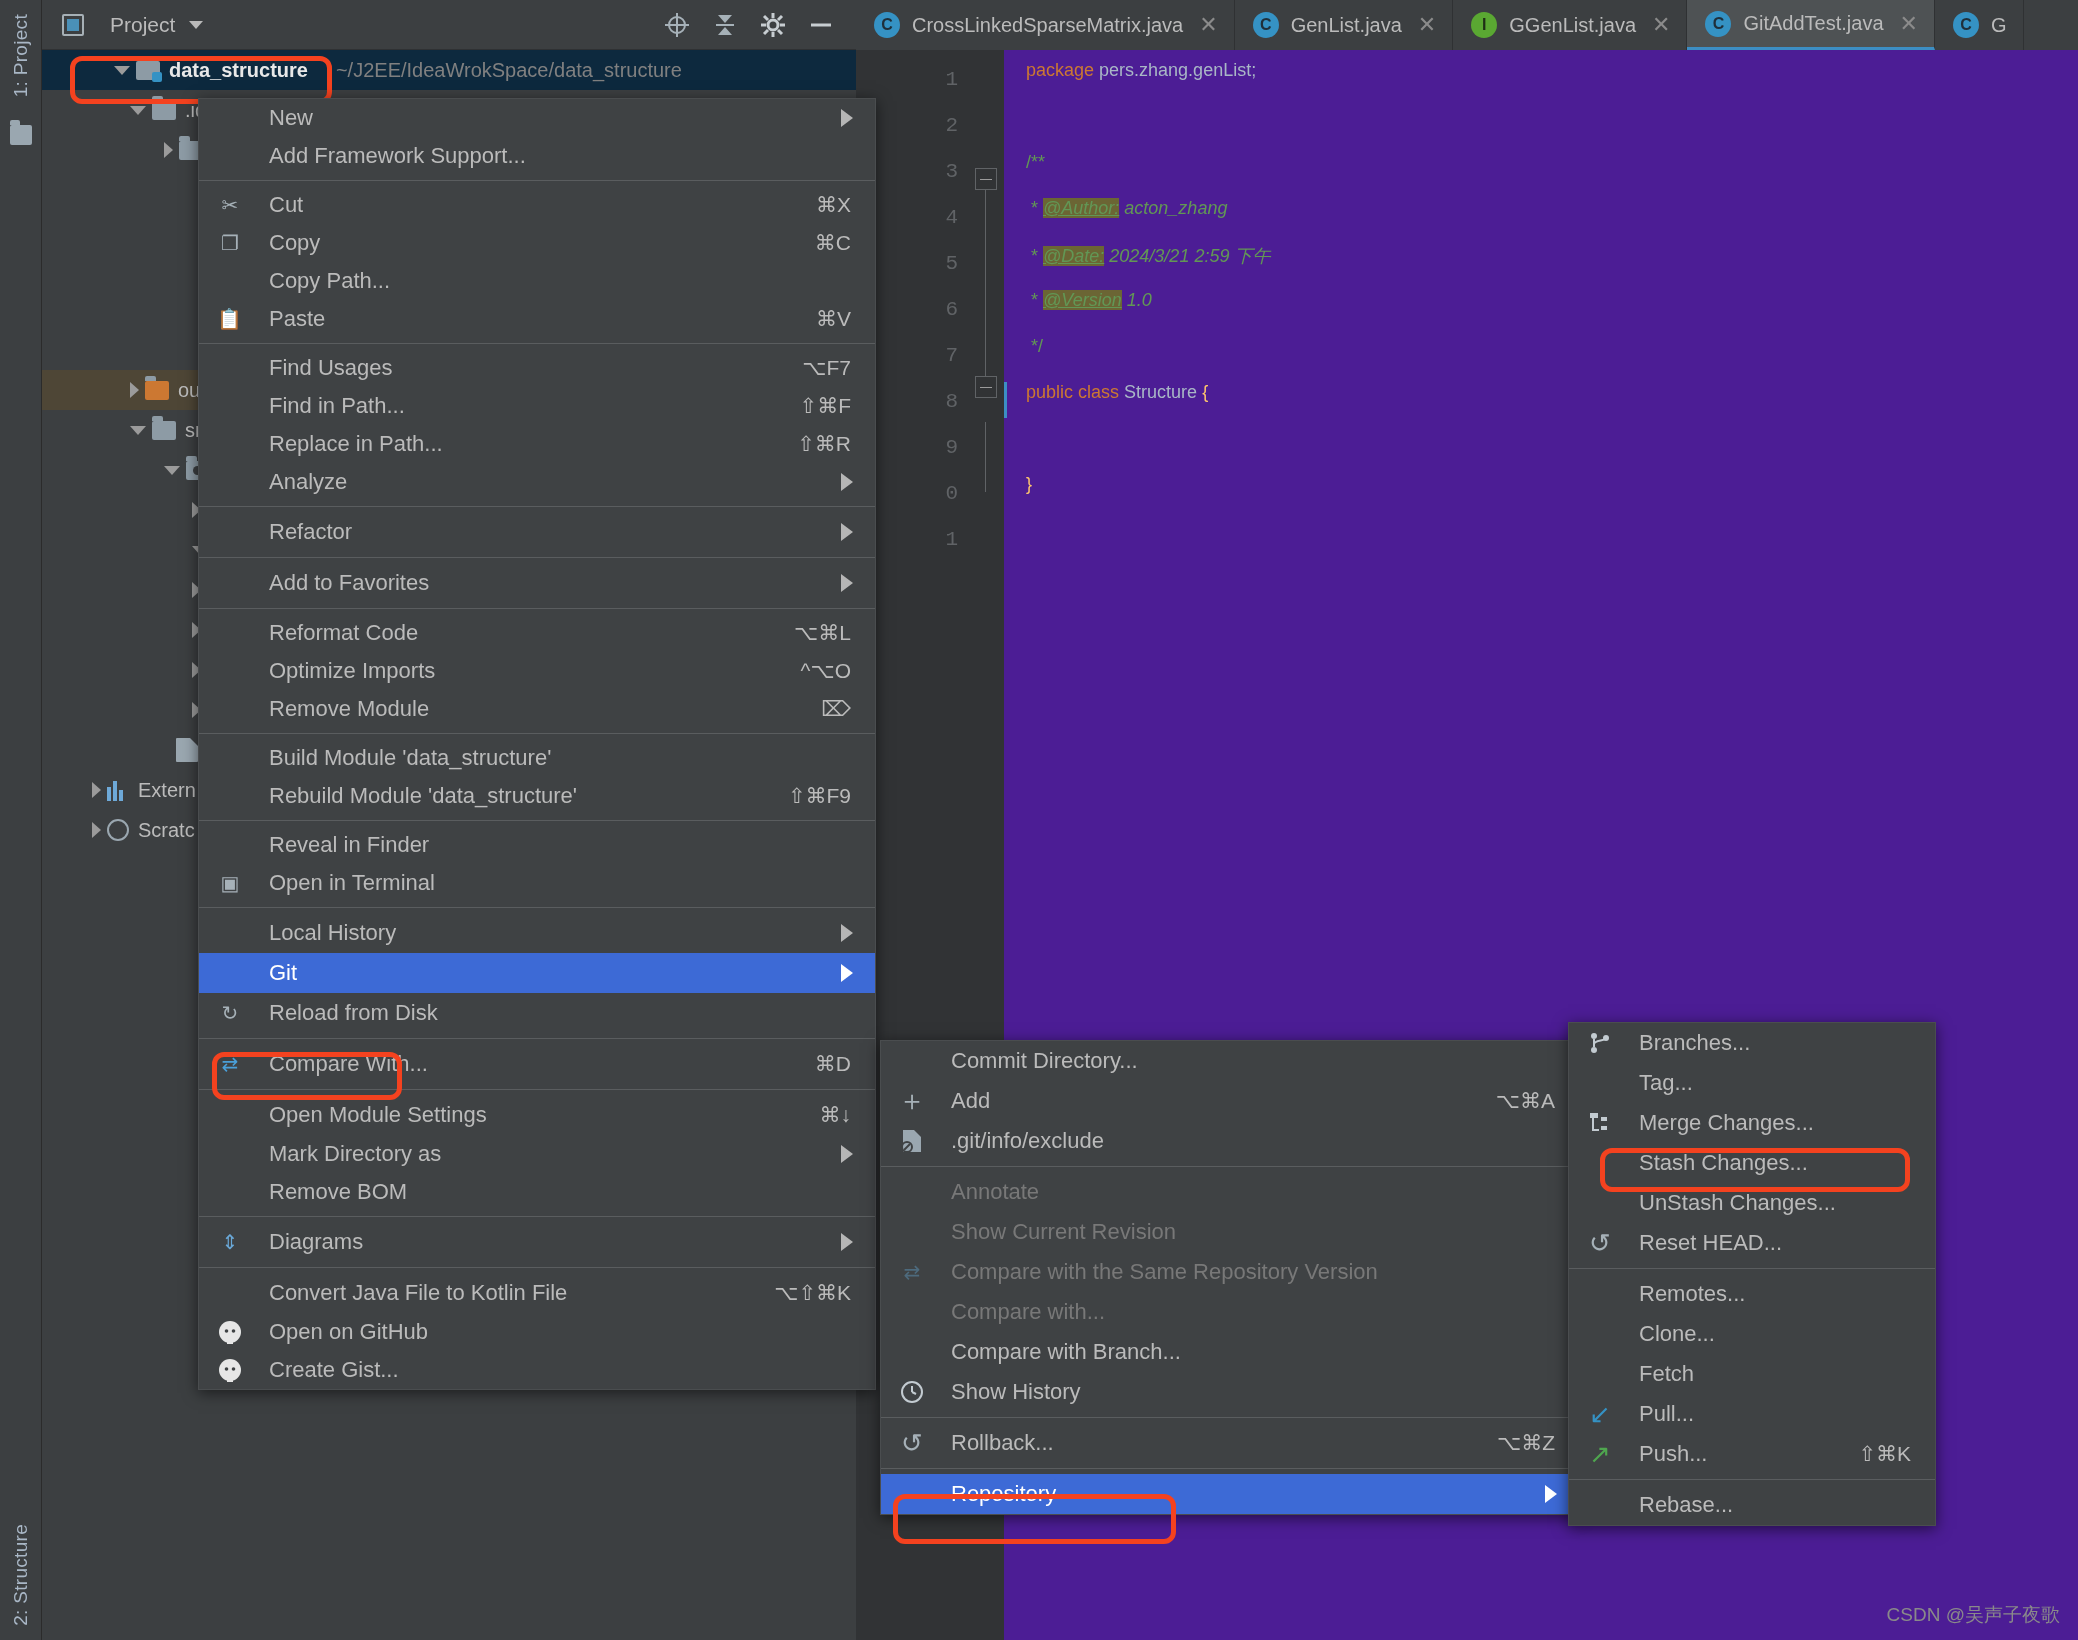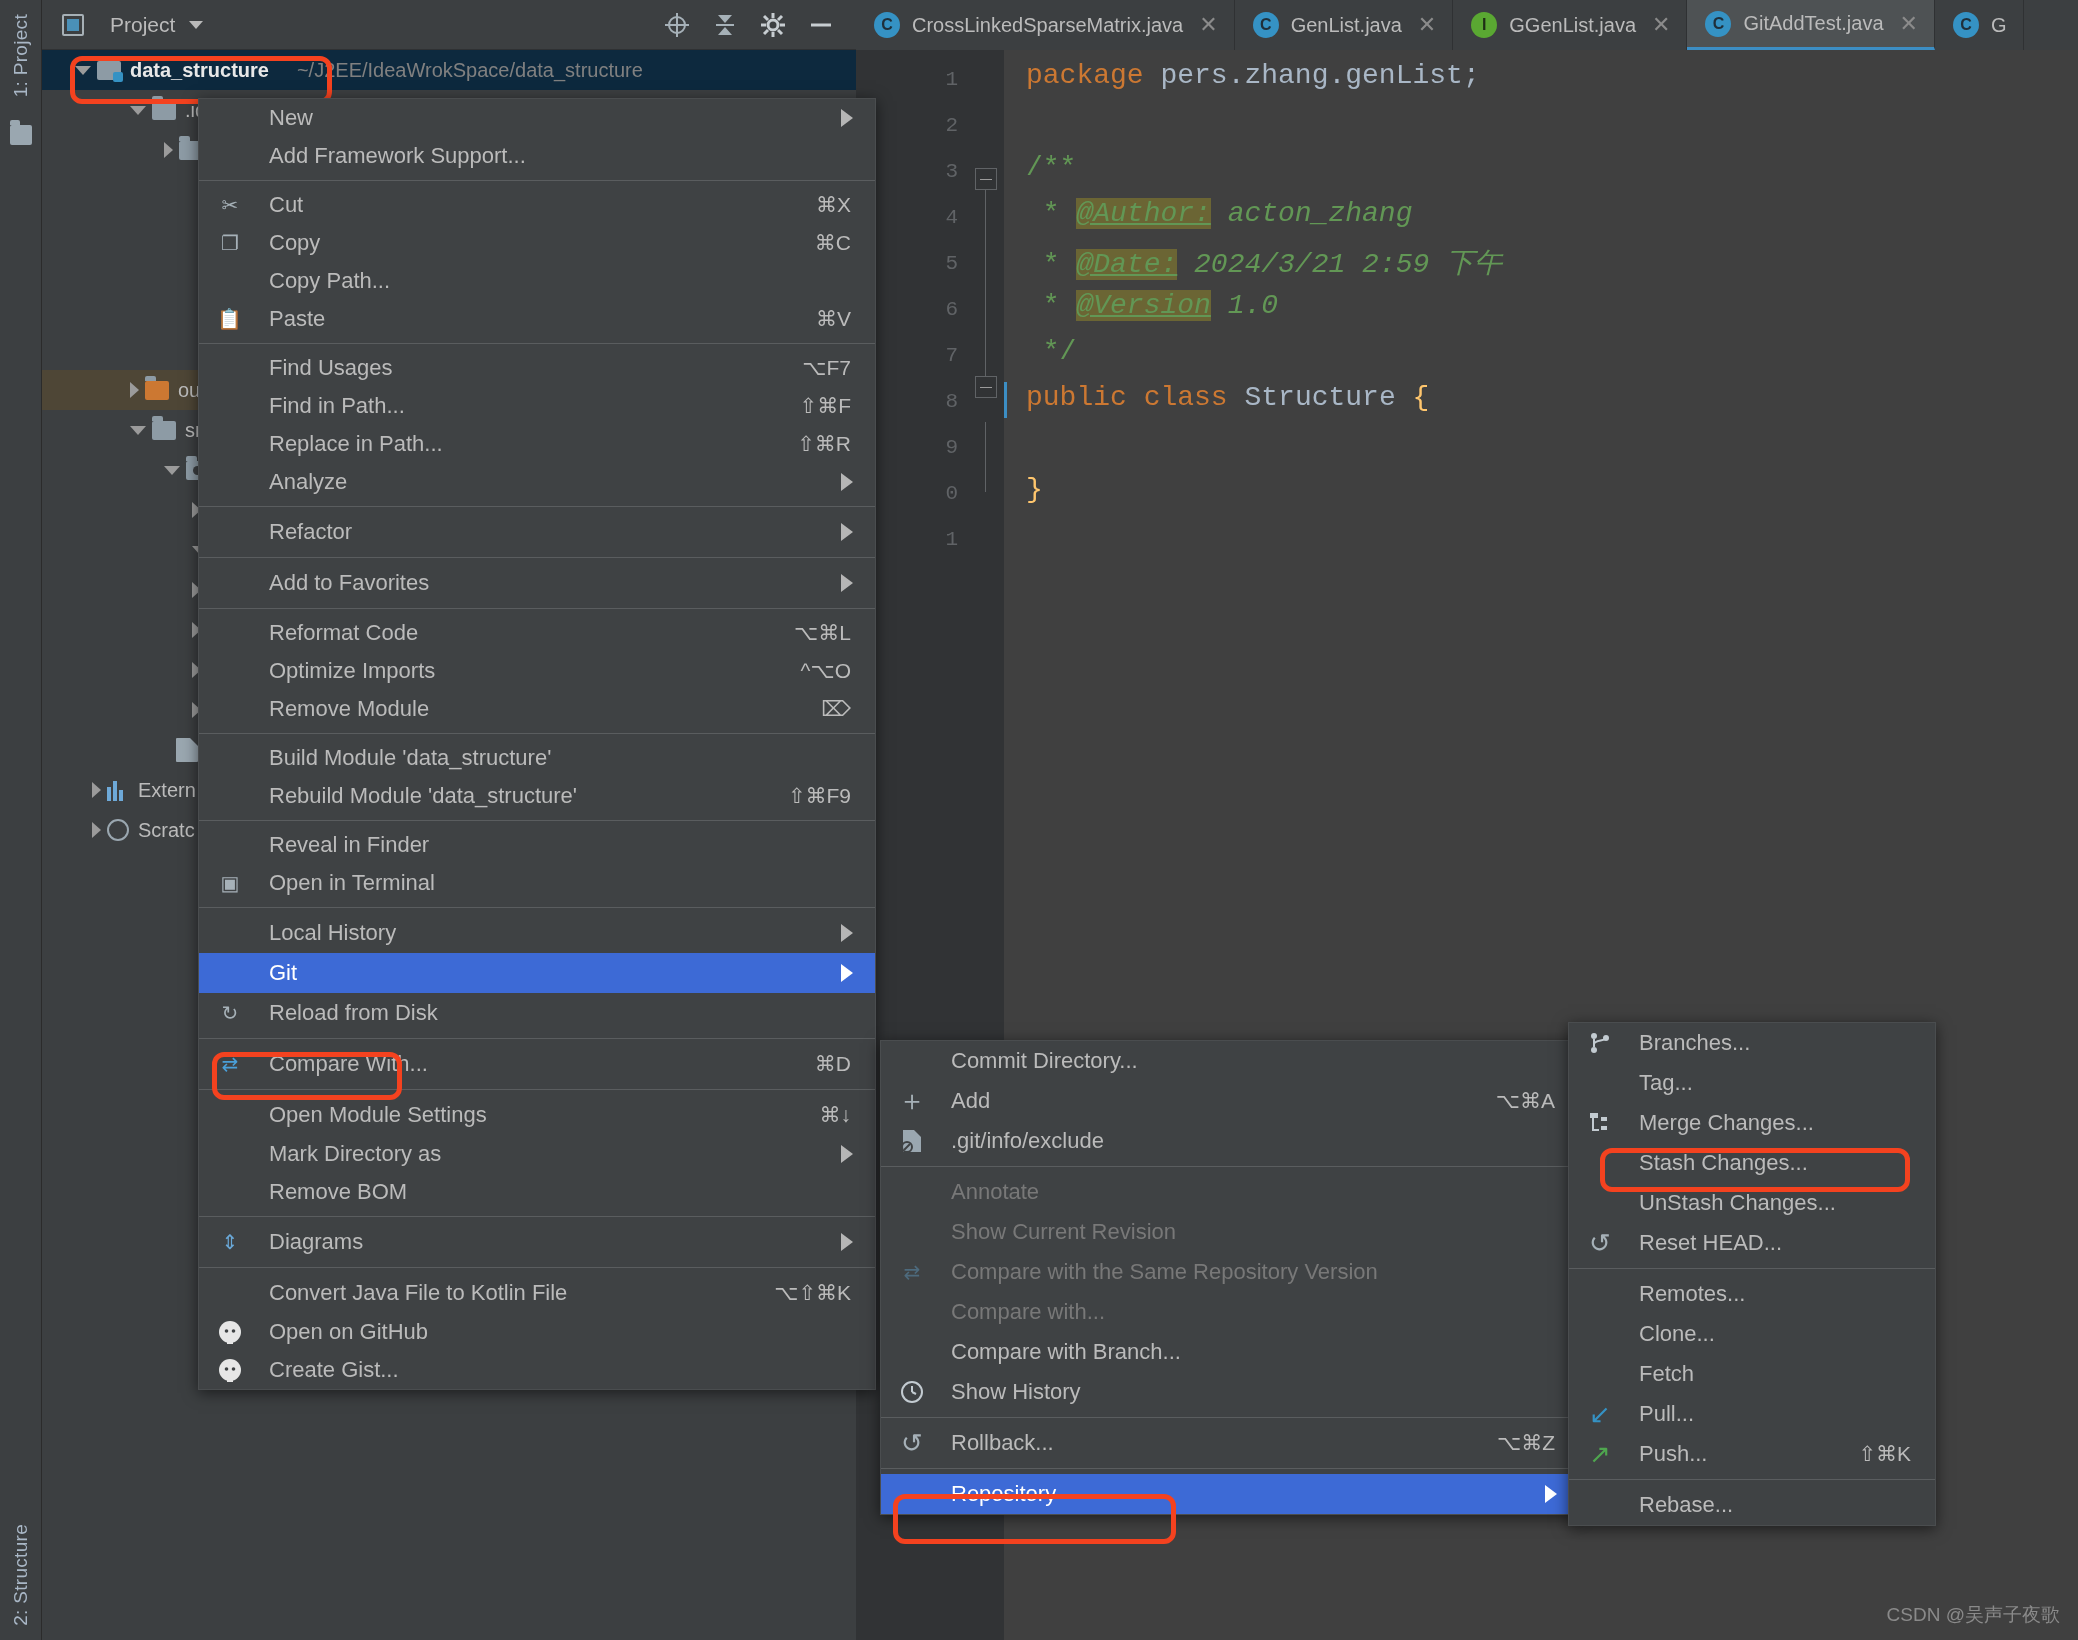--- a/index.html
+++ b/index.html
@@ -80,21 +80,21 @@
   .tabbadge.c { background:#3592c4; color:#1f2f3a;}
   .tabbadge.i { background:#5aa832; color:#1f2f16;}
   .tabclose { color:#8b8b8b; font-size:22px; margin-left:4px; }
 
   .gutter { position:absolute; left:0; top:50px; width:112px; bottom:0; background:#313335; }
   .lineno { position:absolute; right:10px; color:#606366; font-size:21px; font-family:"Liberation Mono",monospace; }
   .foldcol { position:absolute; left:112px; top:50px; width:36px; bottom:0; background:#313335; }
   .fold { position:absolute; left:7px; width:22px; height:22px; border:1px solid #606366; }
   .fold:after{content:"";position:absolute;left:4px;top:10px;width:12px;height:1px;background:#9b9b9b;}
   .foldline{position:absolute;left:17px;width:1px;background:#606366;}
-  .codearea { position:absolute; left:148px; top:50px; right:0; bottom:0; background:#404040; font-family:Liberation Mono, monospace; font-size:28px; }
+  .codearea { position:absolute; left:148px; top:50px; right:0; bottom:0; background:#4c1d95; font-family:Liberation Sans, sans-serif; font-size:18px; }
   .cline { position:absolute; left:22px; white-space:pre; }
   .k { color:#cc7832; } .plain { color:#a9b7c6; } .cls { color:#a9b7c6; }
   .cm { color:#629755; } .cmtag { color:#629755; text-decoration: underline; background:#6b6534; font-style:italic;}
   .cmi { color:#629755; font-style:italic; }
 
   
   .menu { position:absolute; background:#3f4244; box-shadow: 0 3px 14px rgba(0,0,0,.55); border:1px solid #4a4d4f; }
   .mi { position:relative; height:38px; display:flex; align-items:center; color:#bbbbbb; font-size:22px; white-space:nowrap; padding-left:42px; }
   .mi.big { height:40px; }
   .mi .micon { position:absolute; left:18px; width:26px; height:26px; display:flex; align-items:center; justify-content:center; color:#a6b1b8; font-size:20px; }
@@ -151,21 +151,21 @@
           </g>
         </svg>
         <svg class="tb-ic" viewBox="0 0 26 26">
           <line x1="3" y1="13" x2="23" y2="13" stroke="#c7cdd1" stroke-width="3"></line>
         </svg>
       </div>
     </div>
 
     <div class="tree">
 
-      <div class="trow sel" style="padding-left:33px">
+      <div class="trow sel" style="padding-left:72px">
         <div class="arr down"></div>
         <div class="folder mod"></div>
         <span class="tlabel bold">data_structure</span>
         <span class="tpath">~/J2EE/IdeaWrokSpace/data_structure</span>
       </div>
 
       <div class="trow" style="padding-left:88px">
         <div class="arr down"></div>
         <div class="folder"></div>
         <span class="tlabel">.ide</span>

